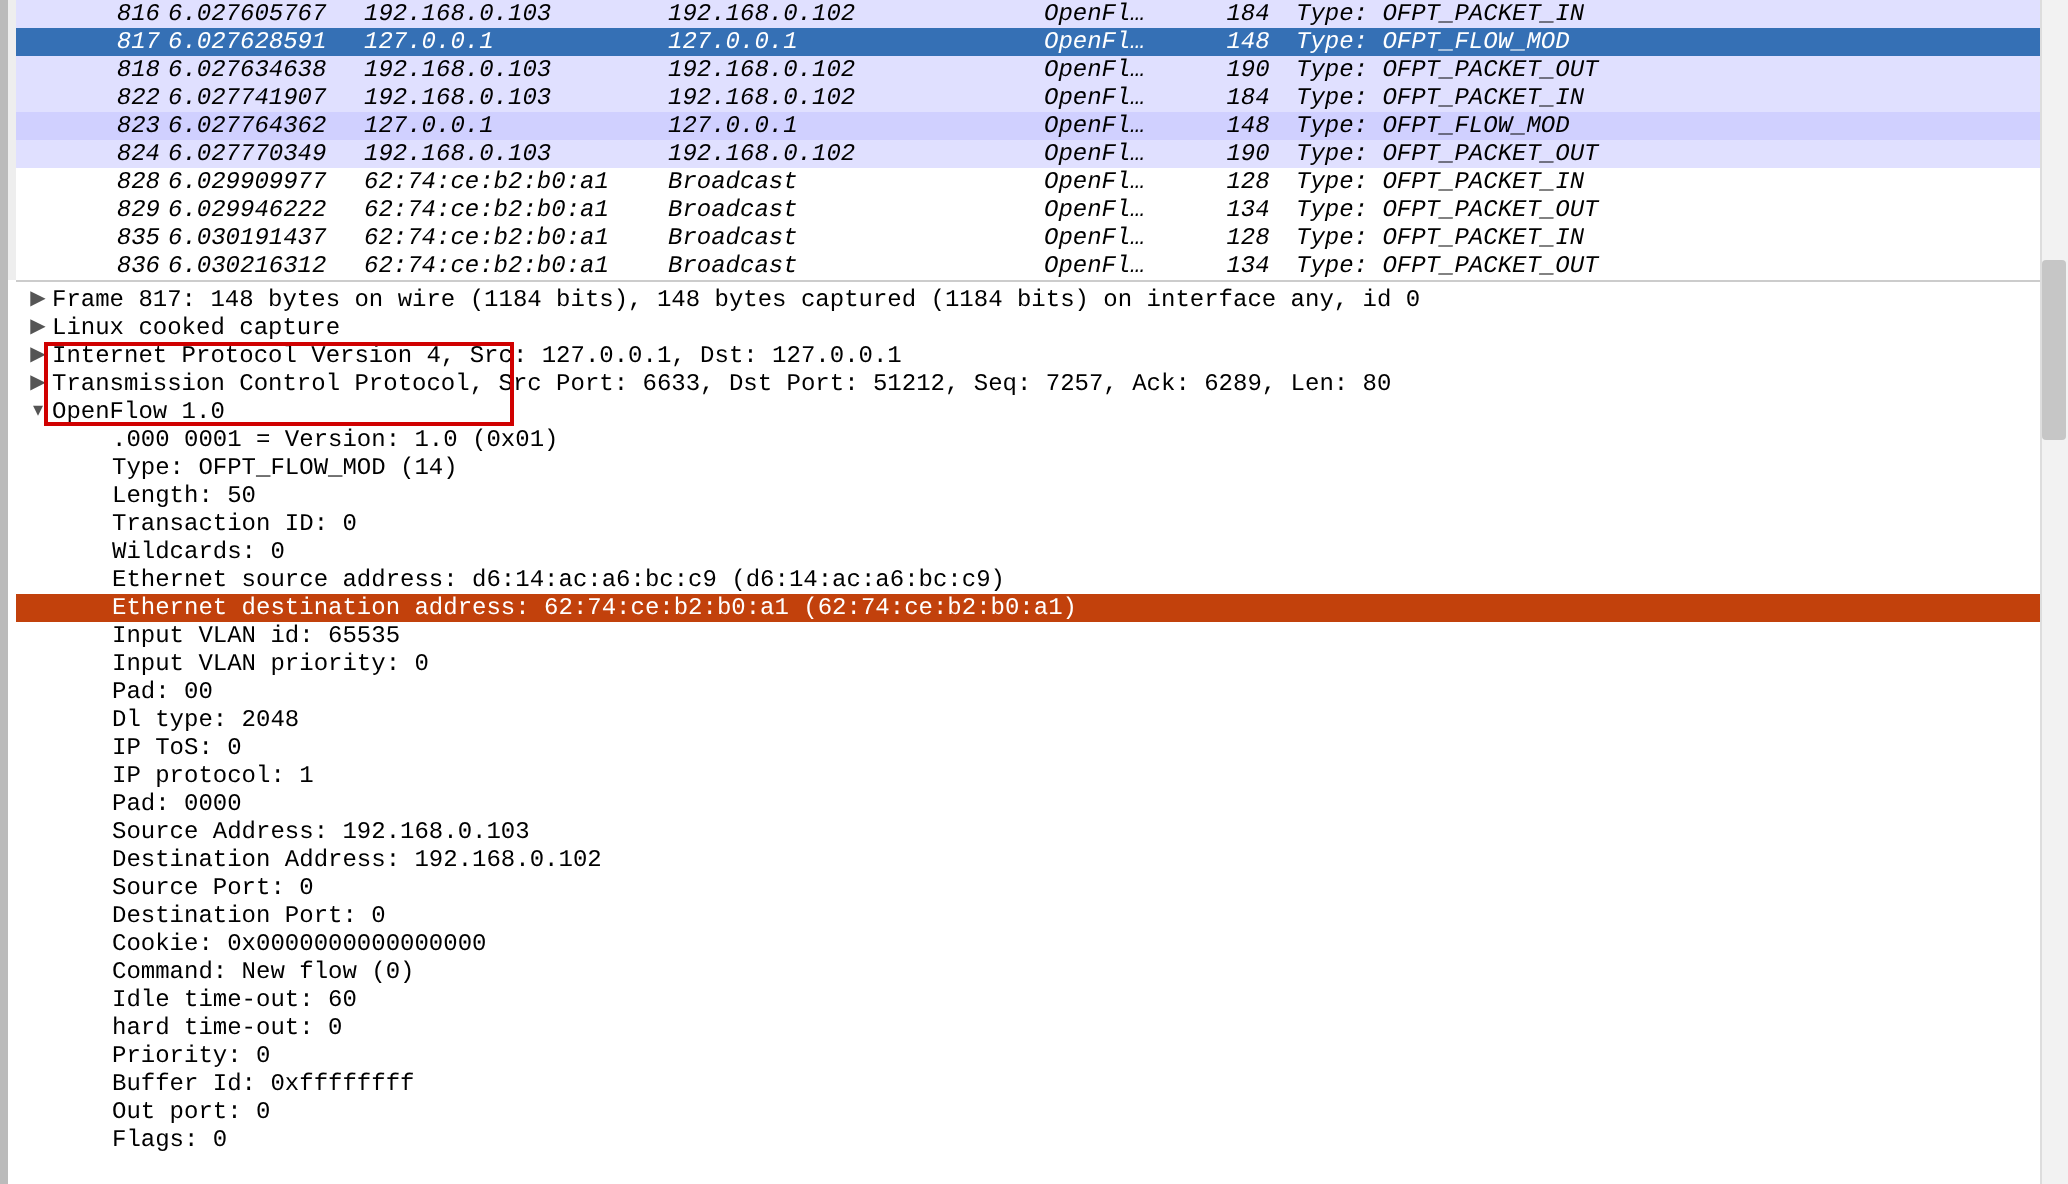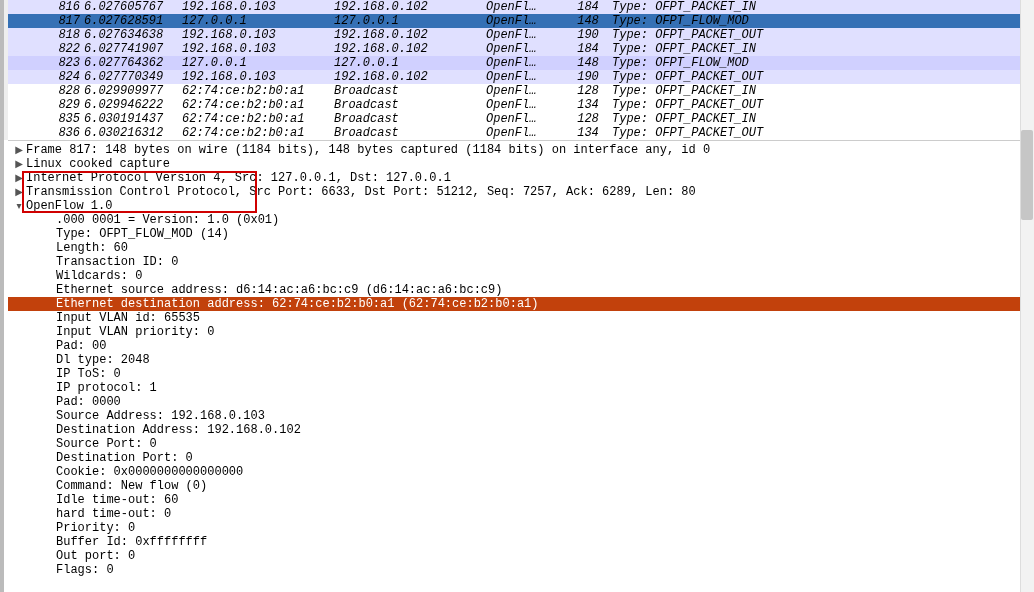--- a/index.html
+++ b/index.html
@@ -16,30 +16,30 @@
   }
   .packet-list {
     border-bottom: 1px solid #ccc;
   }
   .row {
     display: flex;
     height: 14px;
     white-space: pre;
     cursor: pointer;
   }
-  .row.selected { background: #3570b5; color: #000000; }
+  .row.selected { background: #3570b5; color: #ffffff; }
   .row.alt1 { background: #e0e0ff; }
   .row.alt2 { background: #d0d0ff; }
   .row.plain { background: #ffffff; }
   .c-mark { width: 22px; display:inline-block; white-space: pre; }
   .c-no   { width: 54px; display:inline-block; text-align: right; padding-right: 4px; }
   .c-time { width: 98px; display:inline-block; }
   .c-src  { width: 152px; display:inline-block; }
   .c-dst  { width: 152px; display:inline-block; }
-  .c-prot { width: 84px;  display:inline-block; overflow:hidden; text-overflow: ellipsis; }
+  .c-prot { width: 84px;  display:inline-block; overflow:hidden; text-overflow: ellipsis; margin-left: 36px; }
   .c-len  { width: 42px;  display:inline-block; text-align:center; padding-right:6px; }
   .c-info { flex: 1; display:inline-block; }
 
   .tree {
     padding-top: 2px;
   }
   .tline {
     display: flex;
     align-items: center;
     height: 14px;
@@ -94,21 +94,21 @@
 
 <div class="tree" style="margin-left:8px;">
   <div class="tline indent0"><span class="tw">▶</span><span>Frame 817: 148 bytes on wire (1184 bits), 148 bytes captured (1184 bits) on interface any, id 0</span></div>
   <div class="tline indent0"><span class="tw">▶</span><span>Linux cooked capture</span></div>
   <div class="tline indent0"><span class="tw">▶</span><span>Internet Protocol Version 4, Src: 127.0.0.1, Dst: 127.0.0.1</span></div>
   <div class="tline indent0"><span class="tw">▶</span><span>Transmission Control Protocol, Src Port: 6633, Dst Port: 51212, Seq: 7257, Ack: 6289, Len: 80</span></div>
   <div class="tline indent0"><span class="tw">▾</span><span>OpenFlow 1.0</span></div>
   <div id="of-fields">
         <div class="tline indent2"><span class="tw"> </span><span>.000 0001 = Version: 1.0 (0x01)</span></div>
         <div class="tline indent2"><span class="tw"> </span><span>Type: OFPT_FLOW_MOD (14)</span></div>
-        <div class="tline indent2"><span class="tw"> </span><span>Length: 60</span></div>
+        <div class="tline indent2"><span class="tw"> </span><span>Length: 50</span></div>
         <div class="tline indent2"><span class="tw"> </span><span>Transaction ID: 0</span></div>
         <div class="tline indent2"><span class="tw"> </span><span>Wildcards: 0</span></div>
         <div class="tline indent2"><span class="tw"> </span><span>Ethernet source address: d6:14:ac:a6:bc:c9 (d6:14:ac:a6:bc:c9)</span></div>
         <div class="tline indent2 sel"><span class="tw"> </span><span>Ethernet destination address: 62:74:ce:b2:b0:a1 (62:74:ce:b2:b0:a1)</span></div>
         <div class="tline indent2"><span class="tw"> </span><span>Input VLAN id: 65535</span></div>
         <div class="tline indent2"><span class="tw"> </span><span>Input VLAN priority: 0</span></div>
         <div class="tline indent2"><span class="tw"> </span><span>Pad: 00</span></div>
         <div class="tline indent2"><span class="tw"> </span><span>Dl type: 2048</span></div>
         <div class="tline indent2"><span class="tw"> </span><span>IP ToS: 0</span></div>
         <div class="tline indent2"><span class="tw"> </span><span>IP protocol: 1</span></div>

